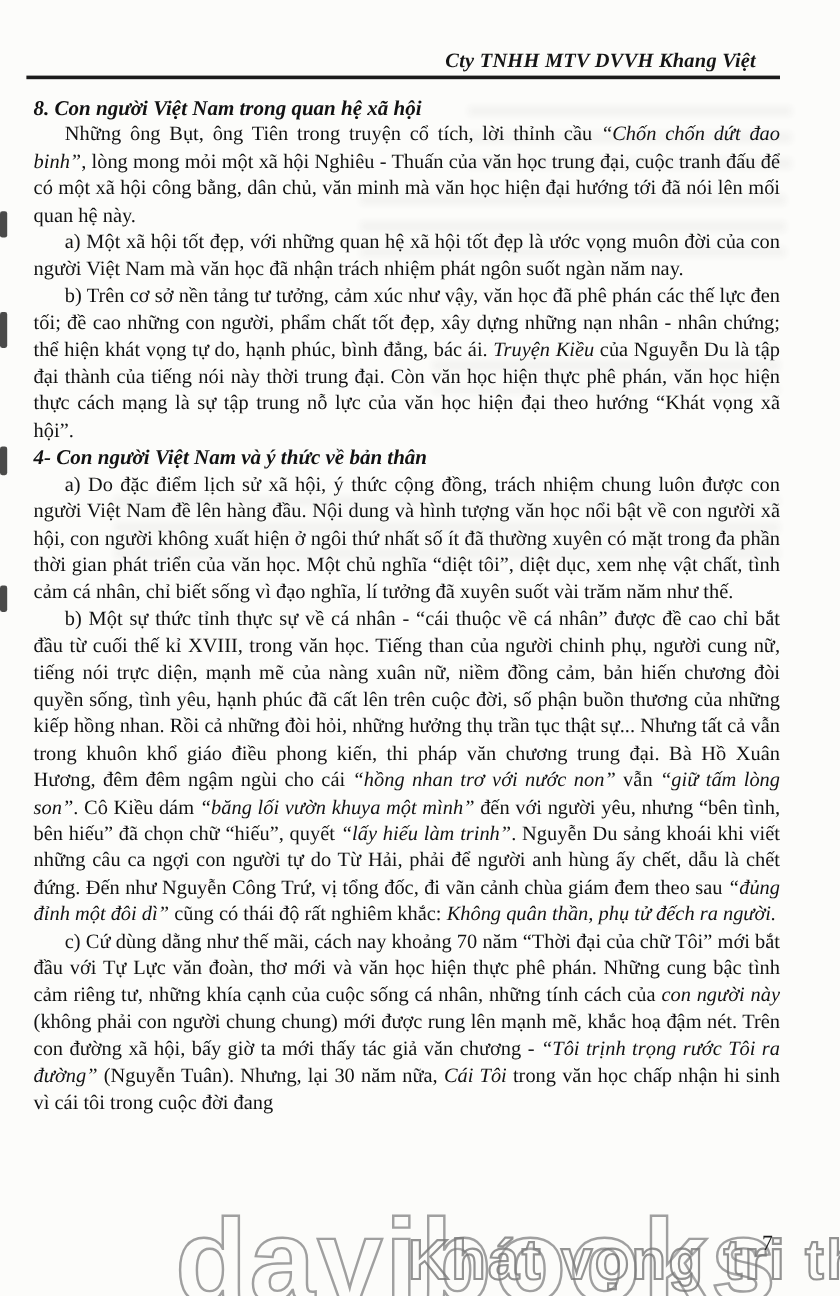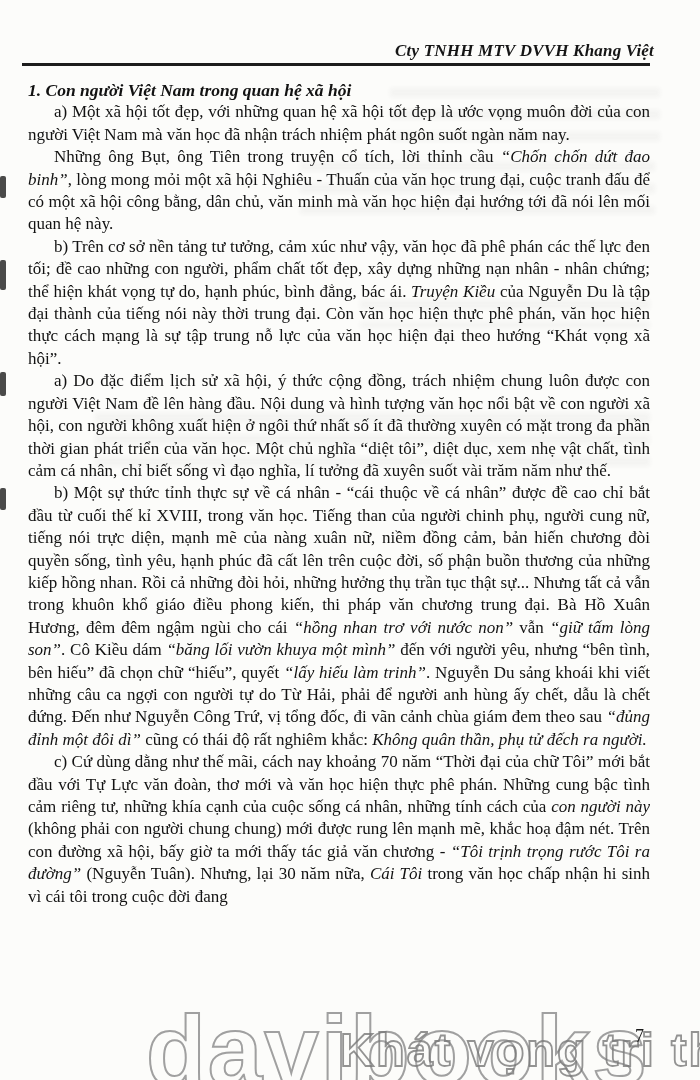--- a/index.html
+++ b/index.html
@@ -7,21 +7,21 @@
     position:relative;
     width:700px;height:1080px;
     margin:0 auto;
     background:#fcfcfa;
     overflow:hidden;
     font-family:"Liberation Serif", serif;
     color:#121212;
   }
   
   .pub-header{
-    position:absolute; top:41px; right:46px;
+    position:absolute; top:41px; right:70px;
     font-size:17px; font-weight:bold; font-style:italic;
     letter-spacing:0.2px; color:#151515;
   }
   .header-rule{
     position:absolute; top:63px; left:22px; right:50px;
     height:3px; background:#1c1c1c;
   }
   
   .body-text{
     position:absolute; left:28px; top:79px; width:622px;
@@ -84,24 +84,25 @@
 
   <div class="smudge" style="top:176px;height:22px;"></div>
   <div class="smudge" style="top:260px;height:30px;"></div>
   <div class="smudge" style="top:372px;height:24px;"></div>
   <div class="smudge" style="top:488px;height:22px;"></div>
 
   <div class="pub-header">Cty TNHH MTV DVVH Khang Việt</div>
   <div class="header-rule"></div>
 
   <div class="body-text" id="body-text">
-      <h3><span>1. Con người Việt Nam trong quan hệ xã hội</span></h3>
+      <h3><span>8. Con người Việt Nam trong quan hệ xã hội</span></h3>
+      <p><span>Những ông Bụt, ông Tiên trong truyện cổ tích, lời thỉnh cầu </span><span class="it">“Chốn chốn dứt đao binh”</span><span>, lòng mong mỏi một xã hội Nghiêu - Thuấn của văn học trung đại, cuộc tranh đấu để có một xã hội công bằng, dân chủ, văn minh mà văn học hiện đại hướng tới đã nói lên mối quan hệ này.</span></p>
       <p><span>a) Một xã hội tốt đẹp, với những quan hệ xã hội tốt đẹp là ước vọng muôn đời của con người Việt Nam mà văn học đã nhận trách nhiệm phát ngôn suốt ngàn năm nay.</span></p>
-      <p><span>Những ông Bụt, ông Tiên trong truyện cổ tích, lời thỉnh cầu </span><span class="it">“Chốn chốn dứt đao binh”</span><span>, lòng mong mỏi một xã hội Nghiêu - Thuấn của văn học trung đại, cuộc tranh đấu để có một xã hội công bằng, dân chủ, văn minh mà văn học hiện đại hướng tới đã nói lên mối quan hệ này.</span></p>
       <p><span>b) Trên cơ sở nền tảng tư tưởng, cảm xúc như vậy, văn học đã phê phán các thế lực đen tối; đề cao những con người, phẩm chất tốt đẹp, xây dựng những nạn nhân - nhân chứng; thể hiện khát vọng tự do, hạnh phúc, bình đẳng, bác ái. </span><span class="it">Truyện Kiều</span><span> của Nguyễn Du là tập đại thành của tiếng nói này thời trung đại. Còn văn học hiện thực phê phán, văn học hiện thực cách mạng là sự tập trung nỗ lực của văn học hiện đại theo hướng “Khát vọng xã hội”.</span></p>
+      <h3><span>4- Con người Việt Nam và ý thức về bản thân</span></h3>
       <p><span>a) Do đặc điểm lịch sử xã hội, ý thức cộng đồng, trách nhiệm chung luôn được con người Việt Nam đề lên hàng đầu. Nội dung và hình tượng văn học nổi bật về con người xã hội, con người không xuất hiện ở ngôi thứ nhất số ít đã thường xuyên có mặt trong đa phần thời gian phát triển của văn học. Một chủ nghĩa “diệt tôi”, diệt dục, xem nhẹ vật chất, tình cảm cá nhân, chỉ biết sống vì đạo nghĩa, lí tưởng đã xuyên suốt vài trăm năm như thế.</span></p>
       <p><span>b) Một sự thức tỉnh thực sự về cá nhân - “cái thuộc về cá nhân” được đề cao chỉ bắt đầu từ cuối thế kỉ XVIII, trong văn học. Tiếng than của người chinh phụ, người cung nữ, tiếng nói trực diện, mạnh mẽ của nàng xuân nữ, niềm đồng cảm, bản hiến chương đòi quyền sống, tình yêu, hạnh phúc đã cất lên trên cuộc đời, số phận buồn thương của những kiếp hồng nhan. Rồi cả những đòi hỏi, những hưởng thụ trần tục thật sự... Nhưng tất cả vẫn trong khuôn khổ giáo điều phong kiến, thi pháp văn chương trung đại. Bà Hồ Xuân Hương, đêm đêm ngậm ngùi cho cái </span><span class="it">“hồng nhan trơ với nước non”</span><span> vẫn </span><span class="it">“giữ tấm lòng son”</span><span>. Cô Kiều dám </span><span class="it">“băng lối vườn khuya một mình”</span><span> đến với người yêu, nhưng “bên tình, bên hiếu” đã chọn chữ “hiếu”, quyết </span><span class="it">“lấy hiếu làm trinh”</span><span>. Nguyễn Du sảng khoái khi viết những câu ca ngợi con người tự do Từ Hải, phải để người anh hùng ấy chết, dẫu là chết đứng. Đến như Nguyễn Công Trứ, vị tổng đốc, đi vãn cảnh chùa giám đem theo sau </span><span class="it">“đủng đỉnh một đôi dì”</span><span> cũng có thái độ rất nghiêm khắc: </span><span class="it">Không quân thần, phụ tử đếch ra người.</span></p>
       <p><span>c) Cứ dùng dằng như thế mãi, cách nay khoảng 70 năm “Thời đại của chữ Tôi” mới bắt đầu với Tự Lực văn đoàn, thơ mới và văn học hiện thực phê phán. Những cung bậc tình cảm riêng tư, những khía cạnh của cuộc sống cá nhân, những tính cách của </span><span class="it">con người này</span><span> (không phải con người chung chung) mới được rung lên mạnh mẽ, khắc hoạ đậm nét. Trên con đường xã hội, bấy giờ ta mới thấy tác giả văn chương - </span><span class="it">“Tôi trịnh trọng rước Tôi ra đường”</span><span> (Nguyễn Tuân). Nhưng, lại 30 năm nữa, </span><span class="it">Cái Tôi</span><span> trong văn học chấp nhận hi sinh vì cái tôi trong cuộc đời đang</span></p>
     </div>
 
   <div class="wm wm-brand">davibooks</div>
   <div class="wm wm-slogan">Khát vọng tri thức</div>
 
   <div class="page-number">7</div>
 

